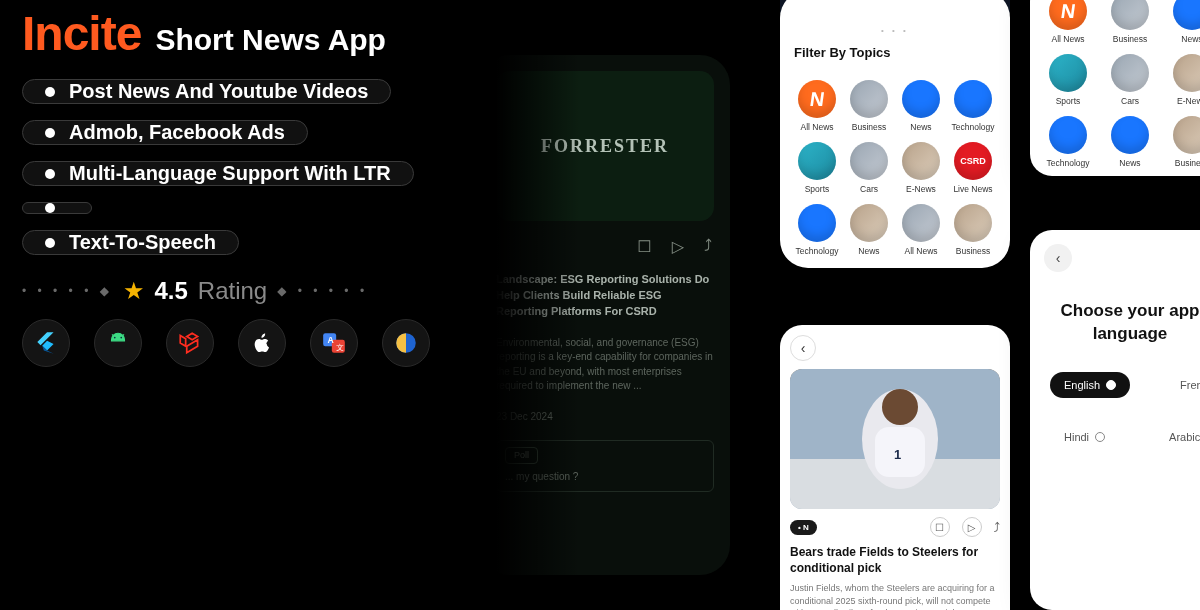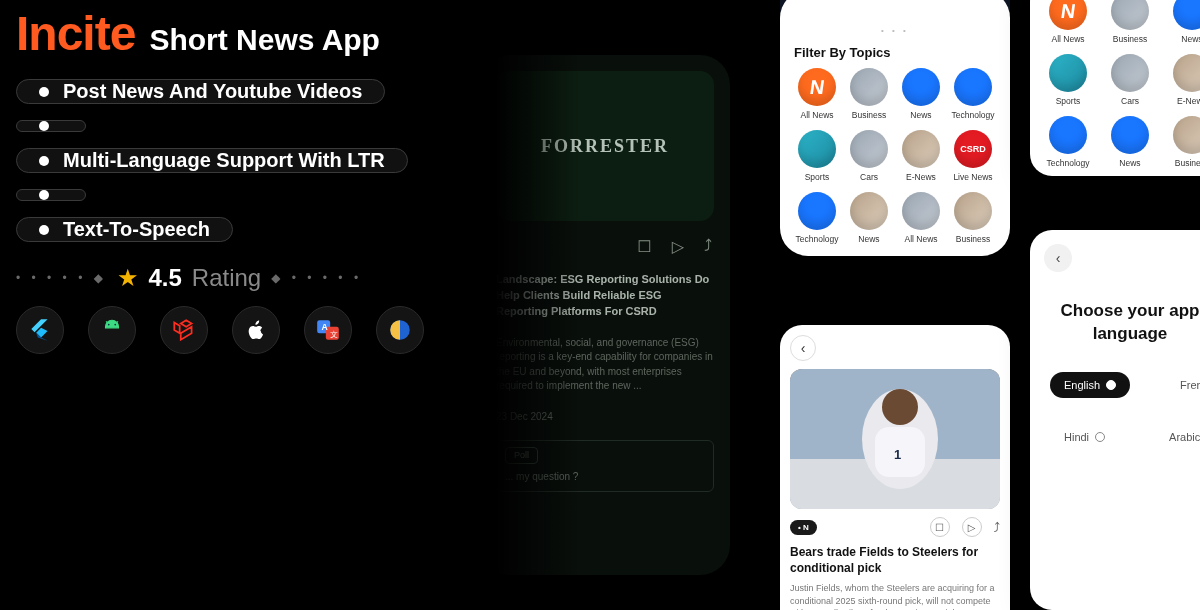--- a/index.html
+++ b/index.html
@@ -1,20 +1,20 @@
 <!DOCTYPE html>
 <html><head>
 <meta charset="utf-8">
 <style>
   * { margin: 0; padding: 0; box-sizing: border-box; }
   html, body { width: 1200px; height: 610px; overflow: hidden; font-family: -apple-system, BlinkMacSystemFont, "Segoe UI", Arial, sans-serif; background: #000; }
   .canvas { position: relative; width: 1200px; height: 610px; background: #000; }
 
   
-  .left { position: absolute; left: 16px; top: 0; width: 480px; height: 610px; }
+  .left { position: absolute; left: 22px; top: 0; width: 480px; height: 610px; }
   .title-row { display: flex; align-items: baseline; gap: 14px; padding-top: 6px; }
   .brand { font-size: 48px; font-weight: 800; color: #ff5a1f; letter-spacing: -1px; }
   .subtitle { font-size: 30px; font-weight: 700; color: #fff; }
 
   .pills { margin-top: 18px; display: flex; flex-direction: column; gap: 16px; }
   .pill {
     display: inline-flex; align-items: center;
     background: #111; color: #fff;
     border: 1px solid #3a3a3a; border-radius: 999px;
     padding: 0 22px; font-size: 20px; font-weight: 600;
@@ -40,21 +40,21 @@
   .phone-dark { position: absolute; left: -20px; top: 55px; width: 250px; height: 520px; background: #0b120d; border-radius: 30px; overflow: hidden; opacity: 0.85; }
   .phone-dark .hero { margin: 16px; height: 150px; background: #0f2415; border-radius: 14px; color: #d4e4d7; display: flex; align-items: center; justify-content: center; font-size: 18px; font-weight: 700; letter-spacing: 2px; font-family: serif;}
   .phone-dark .row { margin: 16px; font-size: 10px; color: #6e786f; line-height: 1.45;}
   .phone-dark .ico-row { display: flex; gap: 20px; justify-content: flex-end; margin-right: 18px; color:#9aa69b;}
   .fade { position: absolute; left: -60px; top: 0; width: 140px; height: 610px; background: linear-gradient(90deg, #000 40%, rgba(0,0,0,0) 100%); pointer-events:none;}
 
   
   .phone-discover { position: absolute; left: 280px; top: -10px; width: 230px; background: #fff; border-radius: 28px; padding: 8px 14px 12px; box-shadow: 0 8px 30px rgba(0,0,0,0.25);}
   .kkr { position: absolute; top:-10px; left:280px; width:230px; height:34px; background:#101828; border-radius: 0 0 14px 14px; color:#fff; font-size:8.5px; padding:4px 8px; display:flex; align-items:center; overflow:hidden;}
   .discover-dots{ text-align:center; font-size:8px; color:#bbb; margin-top:28px; letter-spacing:3px;}
-  .section-title { font-size: 13px; font-weight: 800; color: #111; margin-top: 10px; margin-bottom: 8px;}
+  .section-title { font-size: 13px; font-weight: 800; color: #111; margin-top: 10px; margin-bottom: 20px;}
   .grid4 { display: grid; grid-template-columns: repeat(4, 1fr); row-gap: 10px; column-gap:6px; text-align: center; }
   .cat { display: flex; flex-direction: column; align-items: center; gap: 4px;}
   .cat .av { width: 38px; height: 38px; border-radius: 50%; background: #1976ff; box-shadow: inset 0 -6px 10px rgba(0,0,0,0.15);}
   .cat .lbl { font-size: 8.5px; color: #333; font-weight: 400;}
   .av.orange{background:#ff6b1e;}
   .av.grey{background:linear-gradient(135deg,#9aa6b2,#c6ccd4);}
   .av.red{background:#e31b23; display:flex;align-items:center;justify-content:center;color:#fff;font-size:9px;font-weight:800;}
   .av.teal{background:linear-gradient(135deg,#2cb4c9,#1d8aa0);}
   .av.photo{background:linear-gradient(135deg,#b8a28a,#decfbd);}
 
@@ -101,20 +101,21 @@
       <div class="subtitle">Short News App</div>
     </div>
 
     <div class="pills">
       <div class="pill">
           <span class="dot"></span>
           <span>Post News And Youtube Videos</span>
         </div>
       <div class="pill">
           <span class="dot"></span>
+          <span>Admob, Facebook Ads</span>
         </div>
       <div class="pill">
           <span class="dot"></span>
           <span>Multi-Language Support With LTR</span>
         </div>
       <div class="pill">
           <span class="dot"></span>
         </div>
       <div class="pill">
           <span class="dot"></span>

